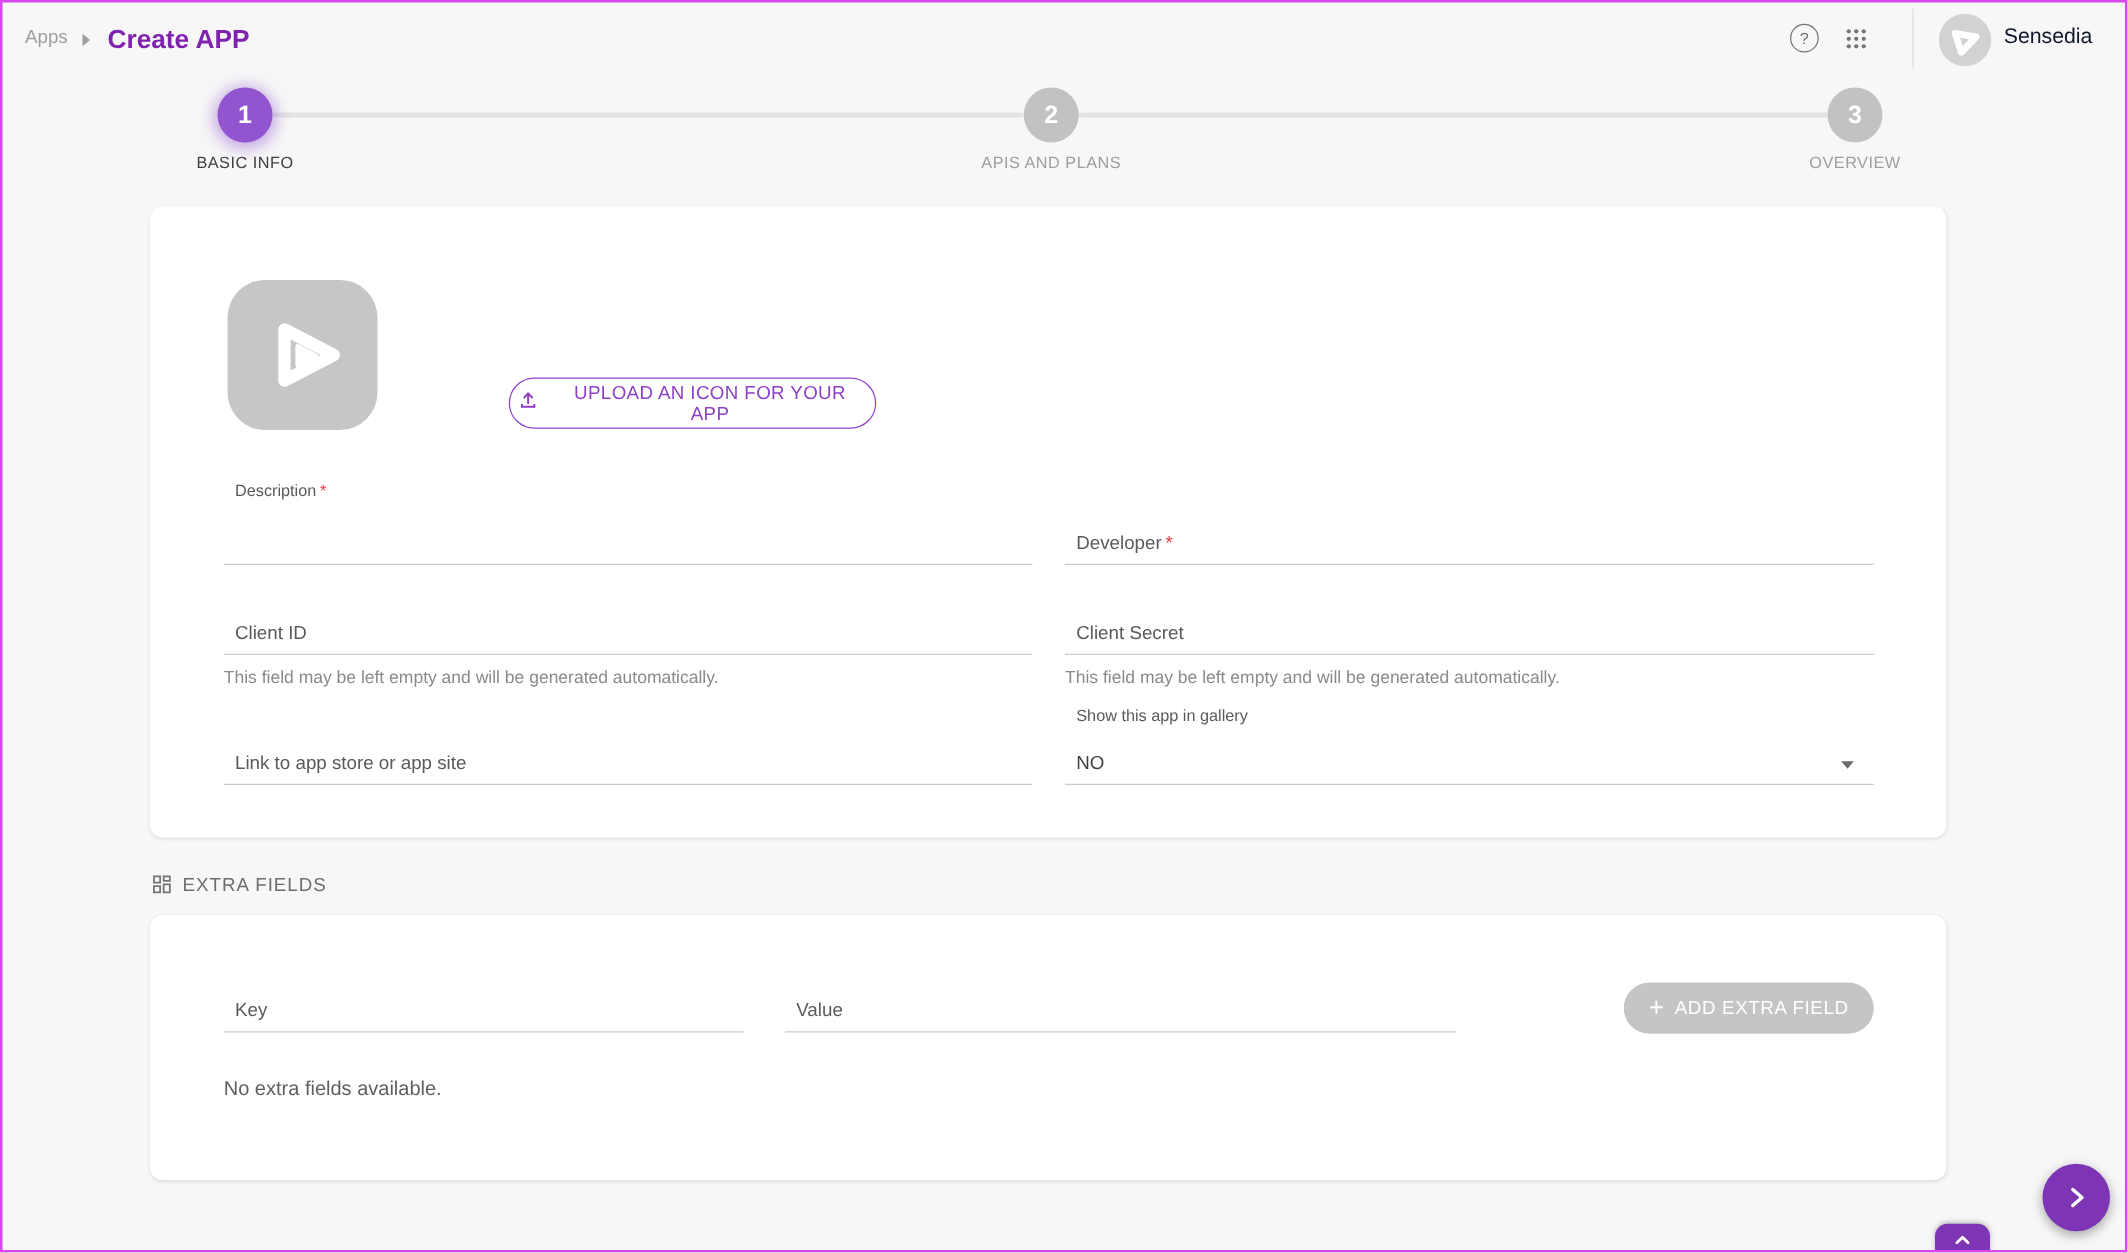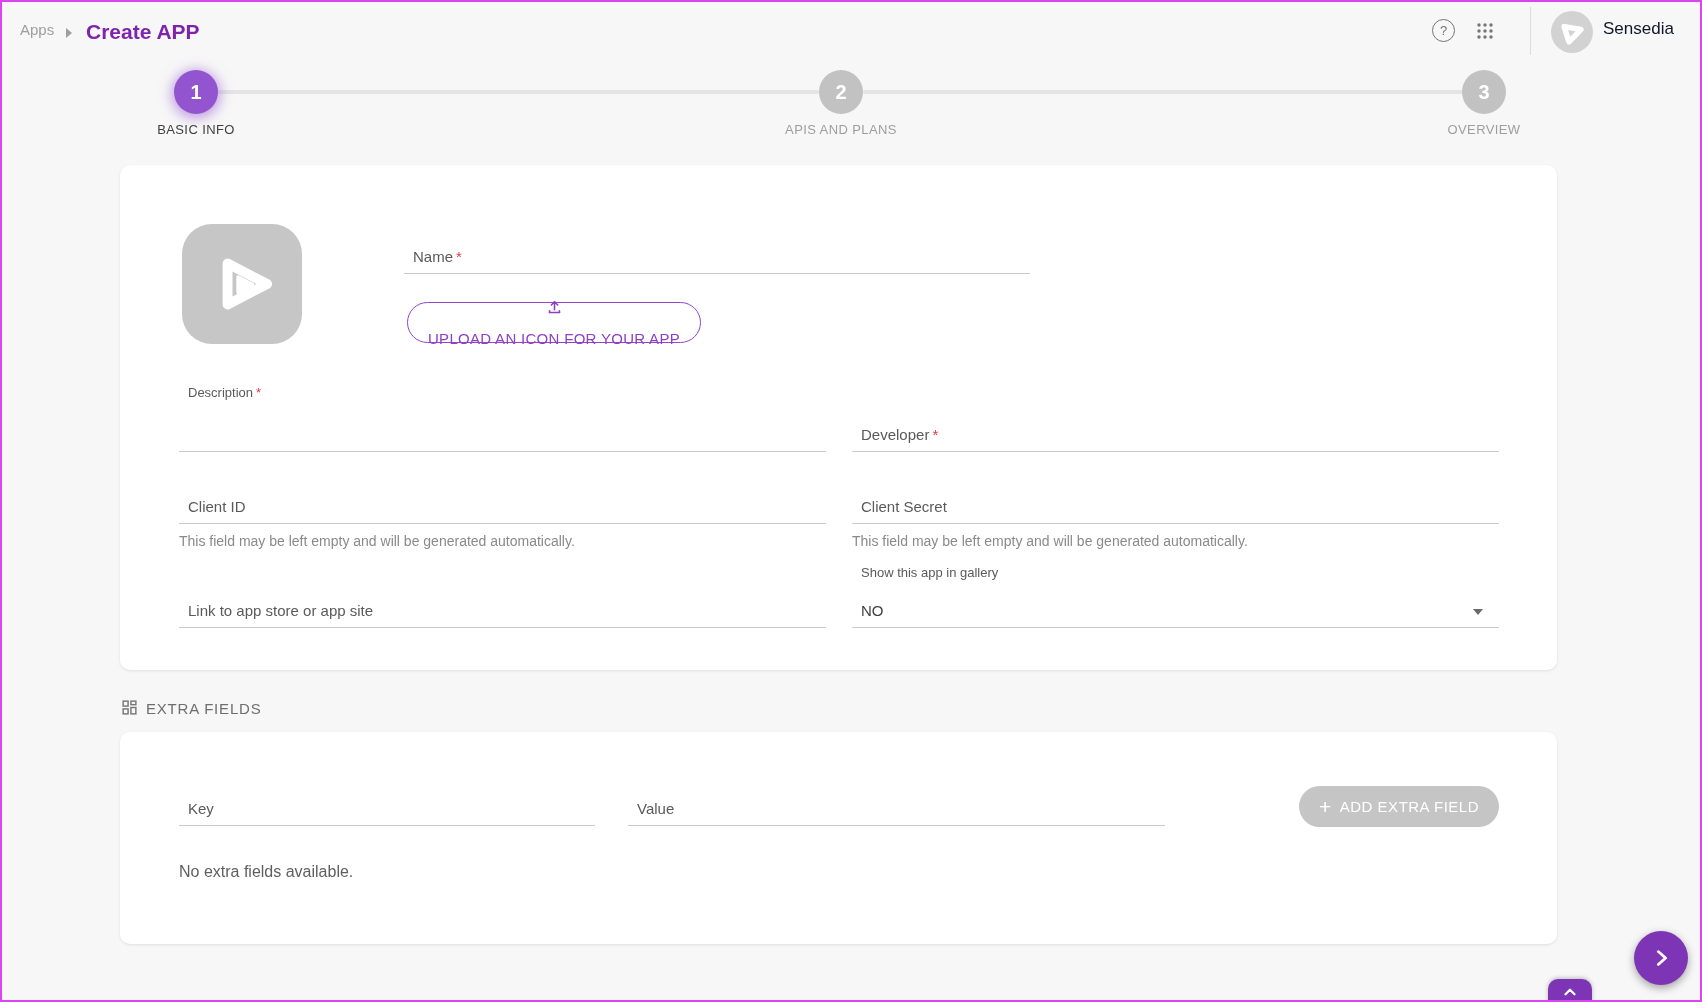--- a/index.html
+++ b/index.html
@@ -40,21 +40,21 @@
   .req{color:#e53948;margin-left:3px;}
   .helper{font-size:14px;color:#8a8a8a;white-space:nowrap;}
   .select-arrow{position:absolute;right:16px;bottom:13px;width:0;height:0;
     border-left:5px solid transparent;border-right:5px solid transparent;border-top:6px solid #6a6a6a;}
   
   .app-icon{left:180px;top:222px;width:120px;height:120px;border-radius:30px;background:#c6c6c6;
     display:flex;align-items:center;justify-content:center;}
   
   .upload-btn{left:405px;top:300px;width:294px;height:41px;border:1.5px solid #9245cb;border-radius:22px;
     box-sizing:border-box;background:#fff;color:#8e3fc7;font-size:15px;letter-spacing:.3px;
-    display:flex;align-items:center;justify-content:center;gap:11px;cursor:pointer;flex-direction:column;}
+    display:flex;align-items:center;justify-content:center;gap:11px;cursor:pointer;}
   .add-btn{left:1297px;top:784px;width:200px;height:41px;border:none;border-radius:21px;background:#c5c5c5;
     color:#fff;font-size:15px;letter-spacing:.5px;display:flex;align-items:center;justify-content:center;
     gap:8px;cursor:default;}
   .add-plus{font-size:21px;font-weight:normal;line-height:21px;}
   
   .ef-icon{left:119px;top:697px;}
   .ef-title{left:144px;top:698px;font-size:15px;letter-spacing:.8px;color:#6e6e6e;}
   .empty-msg{left:177px;top:861px;font-size:16px;color:#5f5f5f;}
   
   .fab{left:1632px;top:929px;width:54px;height:54px;border-radius:50%;background:#7d35b5;
@@ -111,24 +111,20 @@
 
   <div class="abs card card1"></div>
 
   <div class="abs app-icon">
     <svg width="76" height="76" viewBox="0 0 100 100">
       <path d="M31 23 L31 77 L83 50 Z" fill="none" stroke="#ffffff" stroke-width="13" stroke-linejoin="round"></path>
       <path d="M45 41 L45 61 L64 51 Z" fill="#ffffff" stroke="#ffffff" stroke-width="5" stroke-linejoin="round"></path>
     </svg>
   </div>
 
-  <div class="field" style="left:402px;top:238px;width:626px;height:34px;">
-    <span class="flabel"><span>Name</span><span class="req">*</span></span>
-    <div class="uline"></div>
-  </div>
 
 
   <button class="abs upload-btn">
     <span>
       <svg width="17" height="17" viewBox="0 0 24 24" fill="none" stroke="#8e3fc7" stroke-width="2.2" stroke-linecap="round" stroke-linejoin="round">
         <path d="M12 15 V4"></path>
           <path d="M7.5 8.5 12 4 l4.5 4.5"></path>
           <path d="M5 19 h14"></path>
           <path d="M5 19 v-2.5 M19 19 v-2.5"></path>
       </svg>

